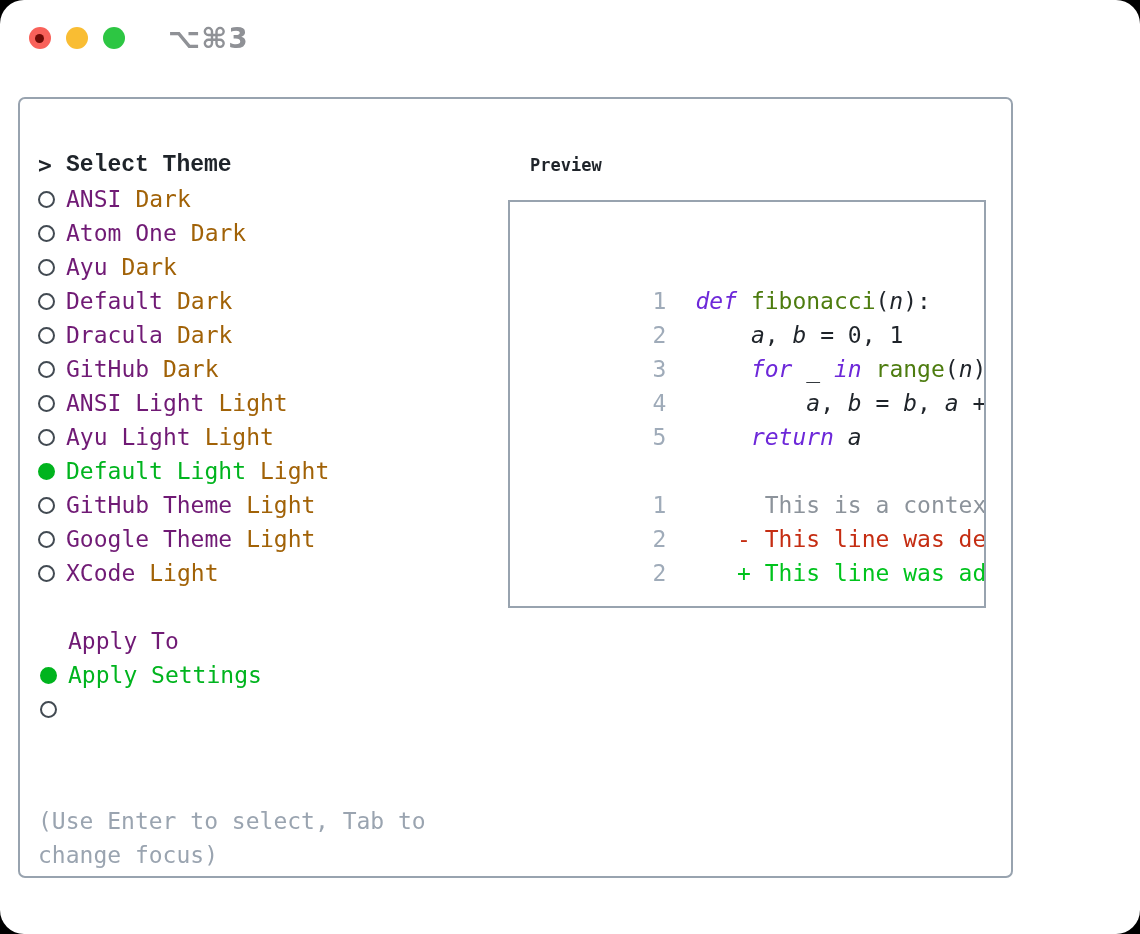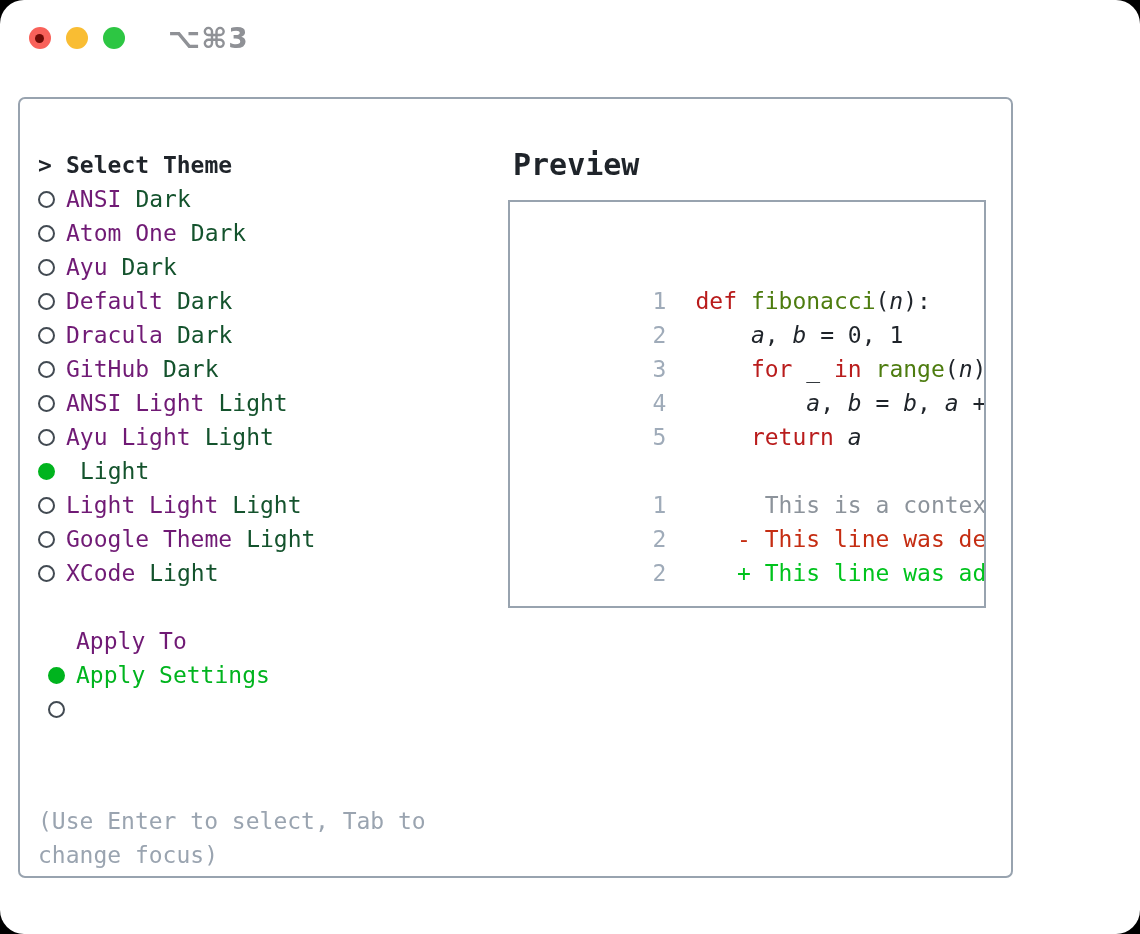--- a/index.html
+++ b/index.html
@@ -39,40 +39,40 @@
   .block{position:absolute;font-size:23px;color:#2b323a;}
   .row{display:flex;align-items:center;height:34px;white-space:pre;}
   .marker{width:28px;display:flex;align-items:center;flex:none;}
   .radio{
     width:13px;height:13px;border-radius:50%;
     border:2px solid #424a52;box-sizing:content-box;background:#fff;
   }
   .row.selected .radio{border-color:#00b41e;background:#00b41e;}
   .row.selected .tname,.row.selected .tlabel{color:#00b41e;}
   .prompt{font-weight:bold;color:#1f242a;}
-  .header-label{font-weight:bold;color:#1f242a;}
+  .header-label{font-weight:bold;color:#1f242a;font-family:Liberation Mono, monospace;}
   .tname{color:#701a75;}
-  .tvariant{color:#14532d;margin-left:14px;}
+  .tvariant{color:#a16207;margin-left:14px;}
   .hint{color:#9aa4b0;line-height:34px;}
   
   .preview-label{
-    position:absolute;left:493px;top:49px;height:34px;line-height:34px;
-    font-size:30px;font-weight:bold;color:#1f242a;
+    position:absolute;left:510px;top:49px;height:34px;line-height:34px;
+    font-size:17px;font-weight:bold;color:#1f242a;
   }
   .preview-box{
     position:absolute;left:488px;top:101px;width:478px;height:408px;
     border:2px solid #98a3af;box-sizing:border-box;background:#fff;
     padding-top:48px;overflow:hidden;
   }
   .codeline{height:34px;line-height:34px;font-size:23px;white-space:pre;}
   .ln{
     display:inline-block;width:47px;padding-left:4px;box-sizing:border-box;
     color:#9fabb9;
   }
-  .tk-kw{color:#b91c1c;}
+  .tk-kw{color:#6d28d9;font-style:italic;}
   .tk-fn{color:#4d7c0f;}
   .tk-pl{color:#1f242a;}
   .tk-var{color:#1f242a;font-style:italic;}
   .diff-ctx{color:#8c939b;}
   .diff-del{color:#c52d12;}
   .diff-add{color:#00c31d;}
 </style>
 </head>
 <body>
 
@@ -130,40 +130,41 @@
           <span class="tname">ANSI Light</span>
           <span class="tvariant">Light</span>
         </div>
         <div class="row">
           <span class="marker"><span class="radio"></span></span>
           <span class="tname">Ayu Light</span>
           <span class="tvariant">Light</span>
         </div>
         <div class="row selected">
           <span class="marker"><span class="radio"></span></span>
-          <span class="tvariant">Light</span>
-        </div>
-        <div class="row">
-          <span class="marker"><span class="radio"></span></span>
-          <span class="tname">Light Light</span>
+          <span class="tname">Default Light</span>
+          <span class="tvariant">Light</span>
+        </div>
+        <div class="row">
+          <span class="marker"><span class="radio"></span></span>
+          <span class="tname">GitHub Theme</span>
           <span class="tvariant">Light</span>
         </div>
         <div class="row">
           <span class="marker"><span class="radio"></span></span>
           <span class="tname">Google Theme</span>
           <span class="tvariant">Light</span>
         </div>
         <div class="row">
           <span class="marker"><span class="radio"></span></span>
           <span class="tname">XCode</span>
           <span class="tvariant">Light</span>
         </div>
       </div>
 
-      <div class="block" style="left:28px;top:525px;text-align:center;">
+      <div class="block" style="left:20px;top:525px;text-align:center;">
         <div class="row">
           <span class="marker"></span>
           <span class="tname">Apply To</span>
         </div>
         <div class="row selected">
           <span class="marker"><span class="radio"></span></span>
           <span class="tlabel tname">Apply Settings</span>
         </div>
         <div class="row">
           <span class="marker"><span class="radio"></span></span>

